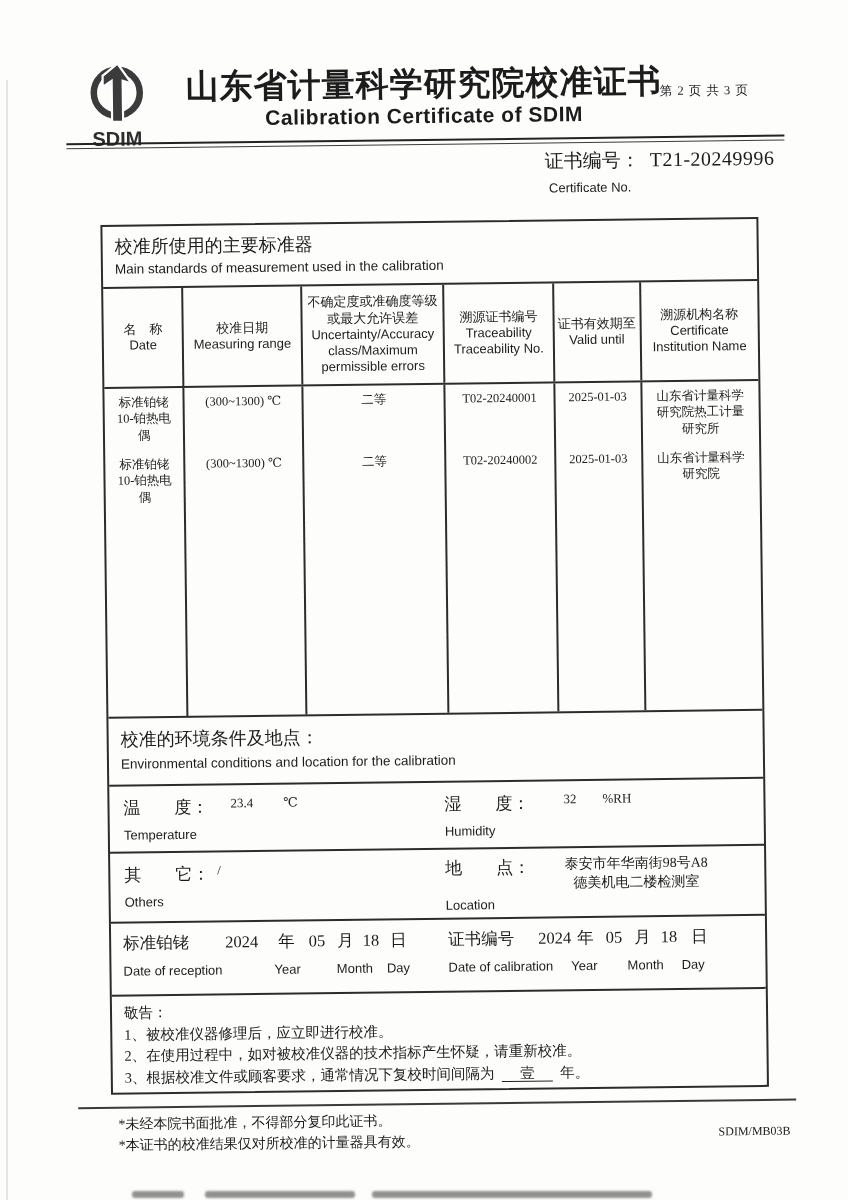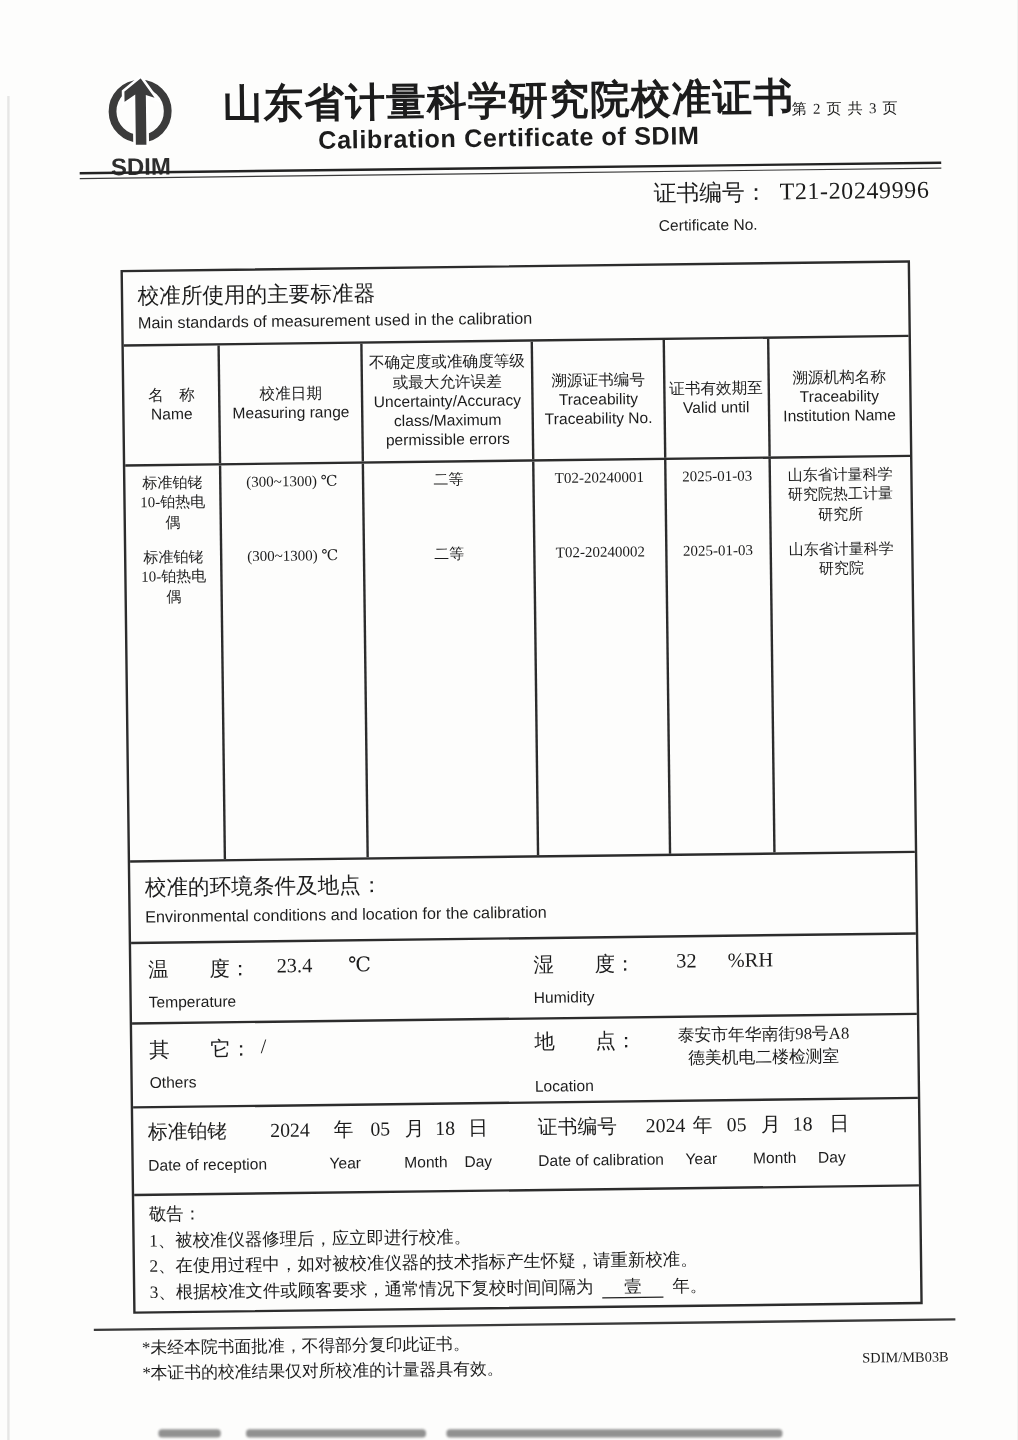--- a/index.html
+++ b/index.html
@@ -60,21 +60,21 @@
 
   .r-env-title { height:68px; padding:9px 12px; }
   .r-env-title .zh { font-size:18px; }
   .r-env-title .en { font-size:13.5px; margin-top:5px; }
 
   .r-env { height:67px; display:flex; }
   .r-env2 { height:70px; display:flex; }
   .half { width:50%; padding:10px 0 0 14px; }
   .half .line { display:flex; align-items:flex-start; font-size:17px; }
   .half .lab { white-space:pre; }
-  .half .val { font-size:17px; }
+  .half .val { font-size:13px; }
   .half .sub { font-size:13px; margin-top:8px; }
   .loc-val { width:200px; text-align:center; font-size:14px; line-height:1.35; white-space:pre-line; margin-left:6px; }
 
   .r-dates { height:73px; display:flex; }
   .dgroup { width:50%; padding:9px 0 0 12px; }
   .dgroup .l1 { display:flex; align-items:baseline; font-size:16.5px; }
   .dgroup .l2 { display:flex; font-size:13px; margin-top:9px; }
 
   .r-notice { height:98px; padding:6px 12px; font-size:14.5px; line-height:21.5px; }
   .u-line { border-bottom:1.2px solid #222; padding:0 18px; margin:0 4px; }
@@ -112,41 +112,41 @@
     <div class="frame">
 
       <div class="row r-title">
         <div class="zh">校准所使用的主要标准器</div>
         <div class="en sans">Main standards of measurement used in the calibration</div>
       </div>
 
       <div class="row r-head">
         <div class="cell c1">
           <div class="zh">名　称</div>
-          <div class="en sans">Name</div>
+          <div class="en sans">Date</div>
         </div>
         <div class="cell c2">
           <div class="zh">校准日期</div>
           <div class="en sans">Measuring range</div>
         </div>
         <div class="cell c3">
           <div class="zh">不确定度或准确度等级或最大允许误差</div>
           <div class="en sans">Uncertainty/Accuracy class/Maximum permissible errors</div>
         </div>
         <div class="cell c4">
           <div class="zh">溯源证书编号</div>
           <div class="en sans">Traceability Traceability No.</div>
         </div>
         <div class="cell c5">
           <div class="zh">证书有效期至</div>
           <div class="en sans">Valid until</div>
         </div>
         <div class="cell c6">
           <div class="zh">溯源机构名称</div>
-          <div class="en sans">Traceability Institution Name</div>
+          <div class="en sans">Certificate Institution Name</div>
         </div>
       </div>
 
       <div class="row r-body">
         <div class="col c1">
           <div class="entry">标准铂铑
 10-铂热电
 偶</div>
           <div class="entry">标准铂铑
 10-铂热电

